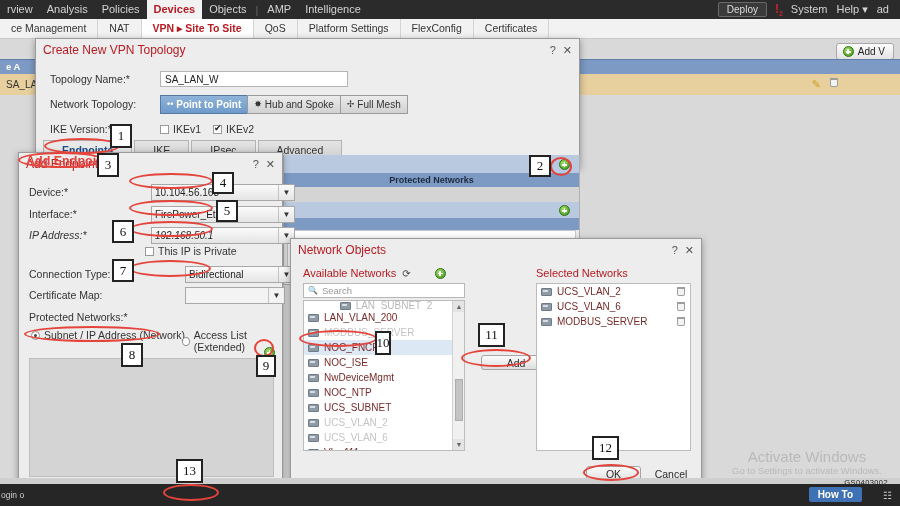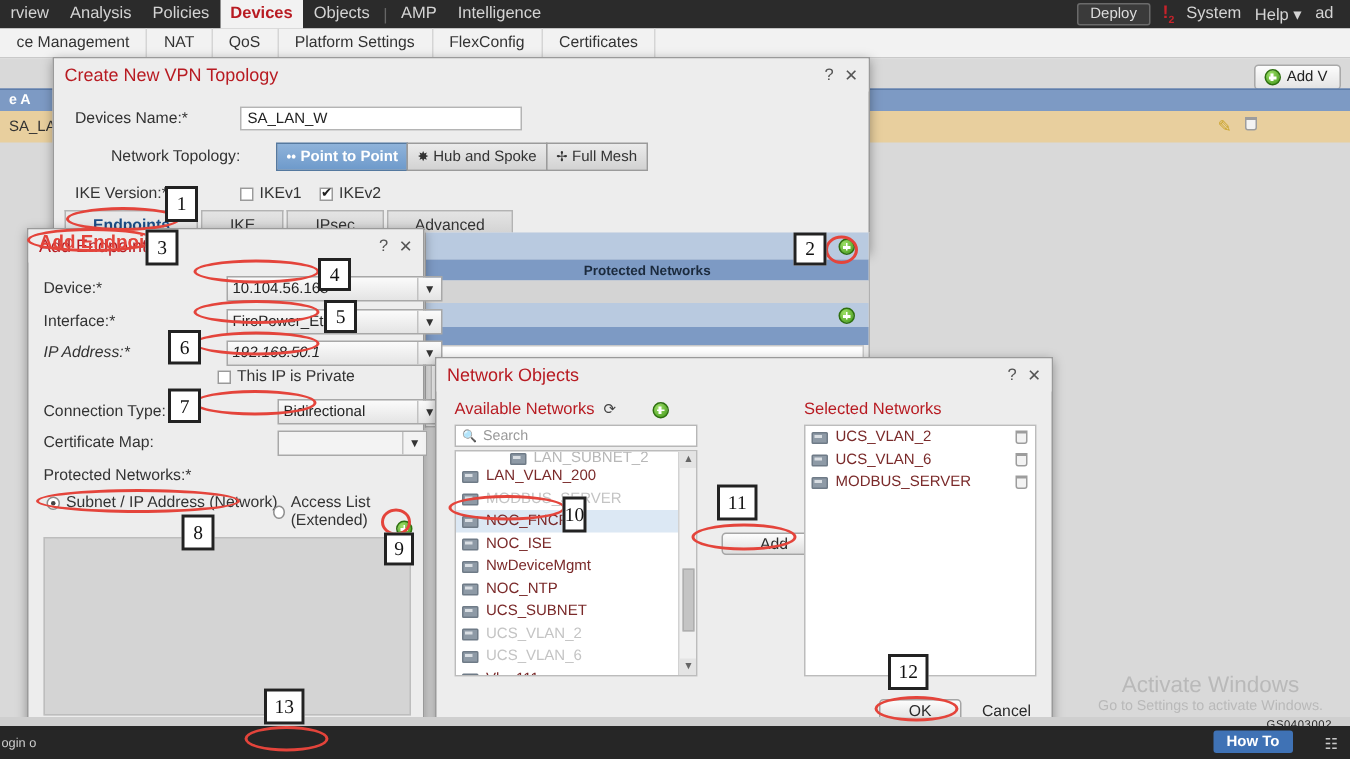--- a/index.html
+++ b/index.html
@@ -283,20 +283,21 @@
       <div class="notif">!<sub>2</sub></div>
       <div class="topbar-link">System</div>
       <div class="topbar-link">Help ▾</div>
       <div class="topbar-link">ad</div>
     </div>
   </div>
 
   <div class="subbar">
     <div class="subnav-item">ce Management</div>
     <div class="subnav-item">NAT</div>
+    <div class="subnav-item active">VPN ▸ Site To Site</div>
     <div class="subnav-item">QoS</div>
     <div class="subnav-item">Platform Settings</div>
     <div class="subnav-item">FlexConfig</div>
     <div class="subnav-item">Certificates</div>
   </div>
 
   <div class="content-panel"></div>
 
   <div class="addvpn-btn">
     <span class="gplus"></span>
@@ -317,25 +318,25 @@
   <div class="dialog" id="dlgTopology">
     <div class="dlg-title">
       <div class="t">Create New VPN Topology</div>
       <div class="ctrls">
         <span>?</span>
         <span>✕</span>
       </div>
     </div>
 
     <div class="frm-row" style="position:absolute;left:14px;top:29px;">
-      <div class="frm-lbl" style="width:110px;">Devices Name:*</div>
+      <div class="frm-lbl" style="width:110px;">Topology Name:*</div>
       <div class="txt-input" style="width:188px;">SA_LAN_W</div>
     </div>
 
-    <div class="frm-row" style="position:absolute;left:14px;top:54px;margin-left:24px;">
+    <div class="frm-row" style="position:absolute;left:14px;top:54px;">
       <div class="frm-lbl" style="width:110px;">Network Topology:</div>
       <div class="seg-group">
         <div class="seg active">
           <span style="font-size:9px;">••</span>
           <span>Point to Point</span>
         </div>
         <div class="seg">
           <span style="font-size:9px;">✸</span>
           <span>Hub and Spoke</span>
         </div>

